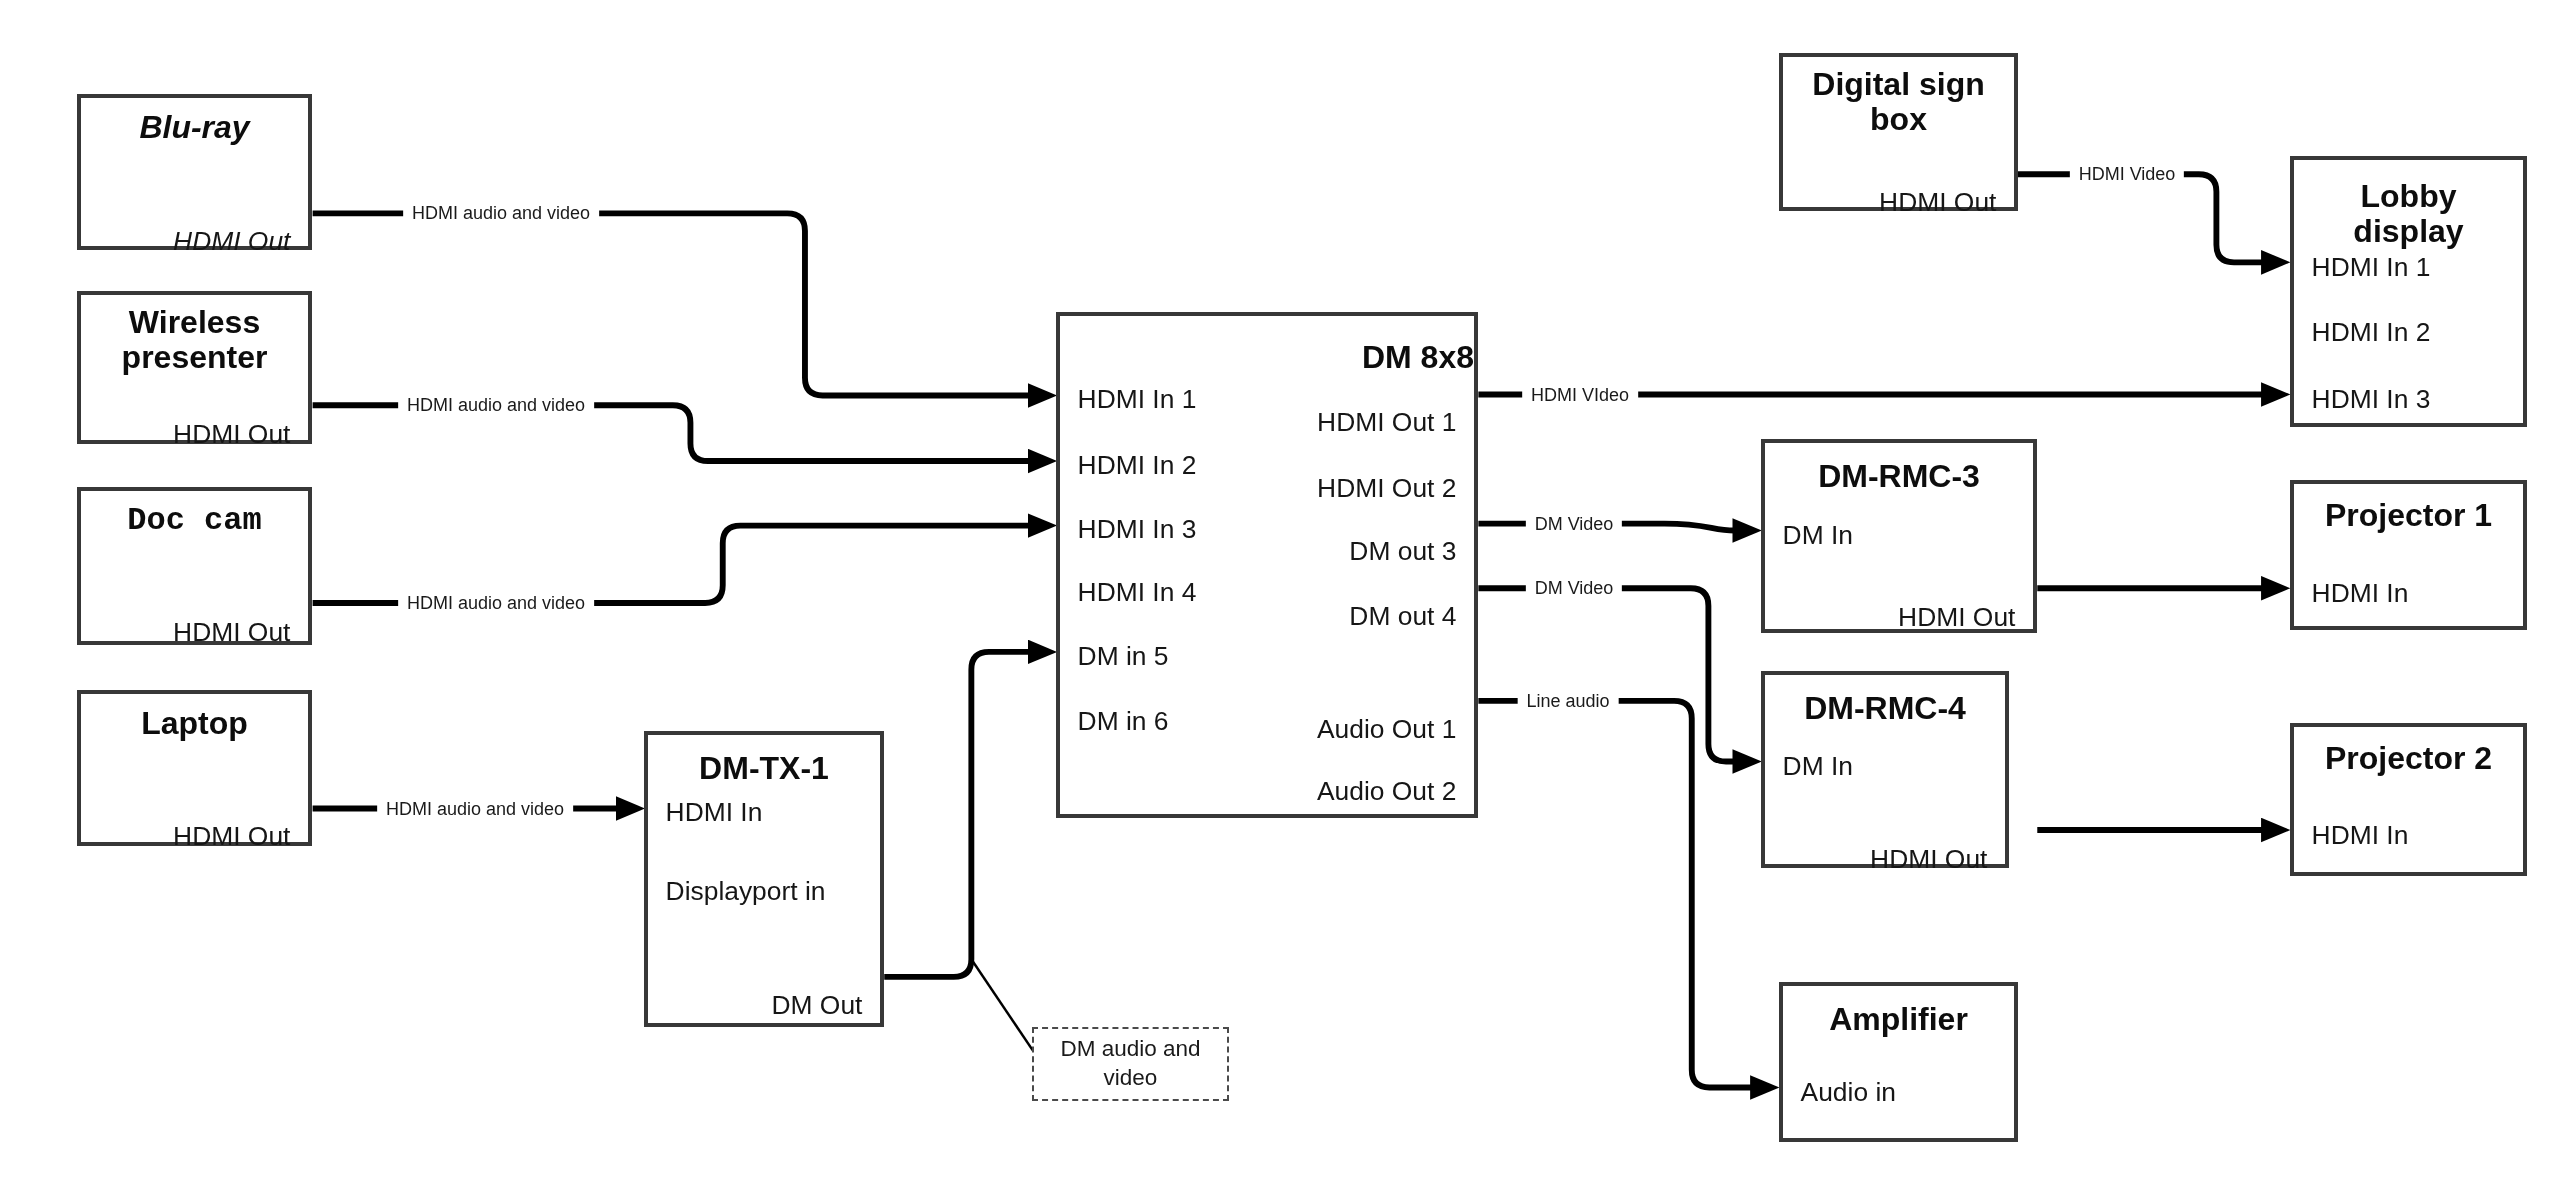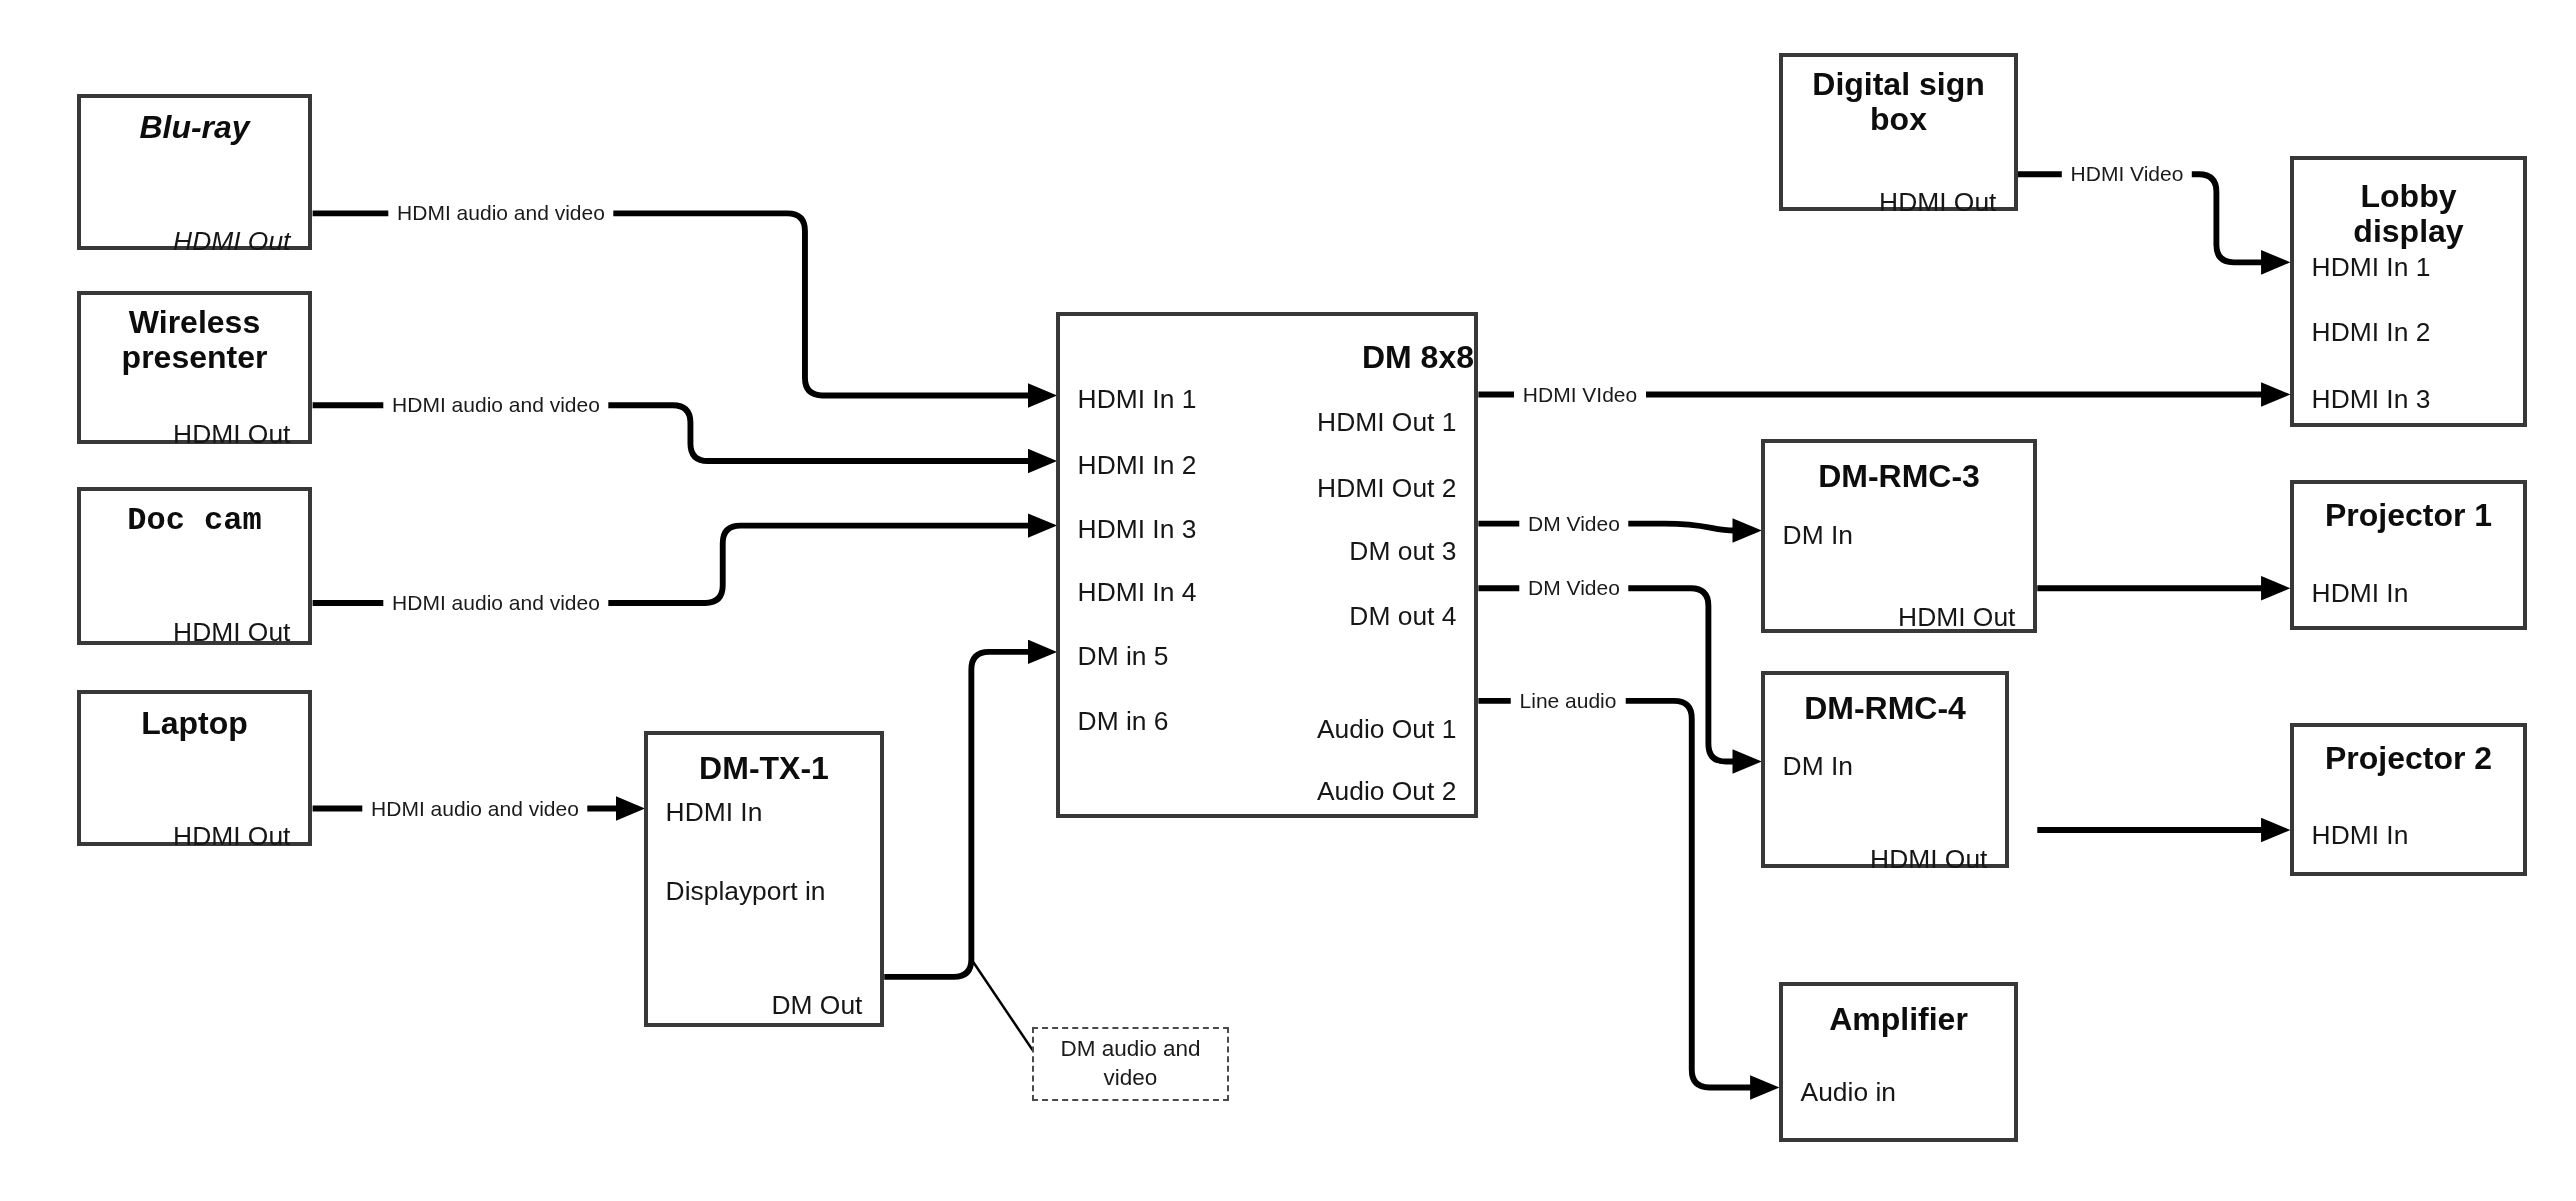--- a/index.html
+++ b/index.html
@@ -52,21 +52,21 @@
     white-space: nowrap;
     color: #161616;
   }
   .pl { left: 17.6px; }
   .pr { right: 17.6px; margin-top: 24px; }
   .wlabel {
     position: absolute;
     transform: translate(-50%, -50%);
     background: #ffffff;
     padding: 0 8.8px;
-    font-size: 21px;
+    font-size: 18px;
     white-space: nowrap;
     color: #1a1a1a;
   }
   .note {
     position: absolute;
     box-sizing: border-box;
     border: 2px dashed #4a4a4a;
     background: #ffffff;
     text-align: center;
     font-size: 22.5px;

